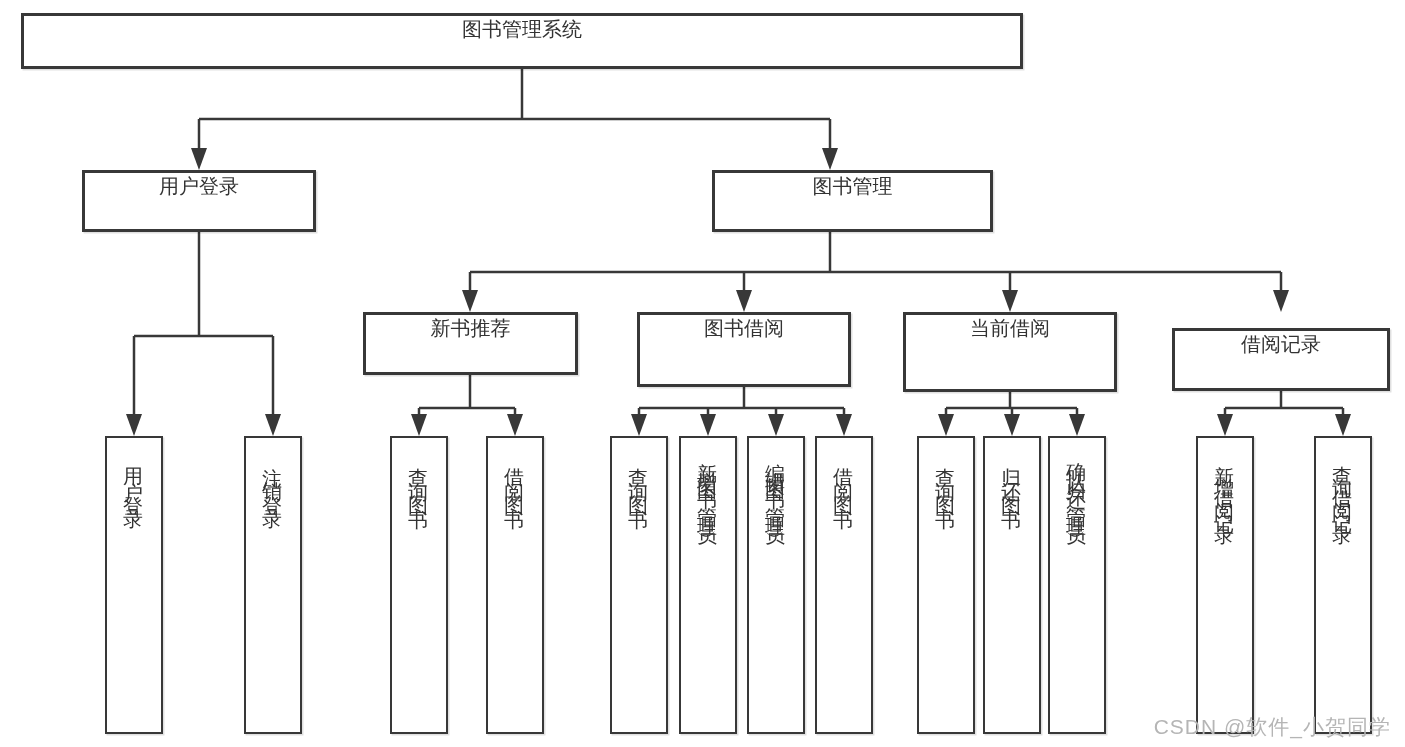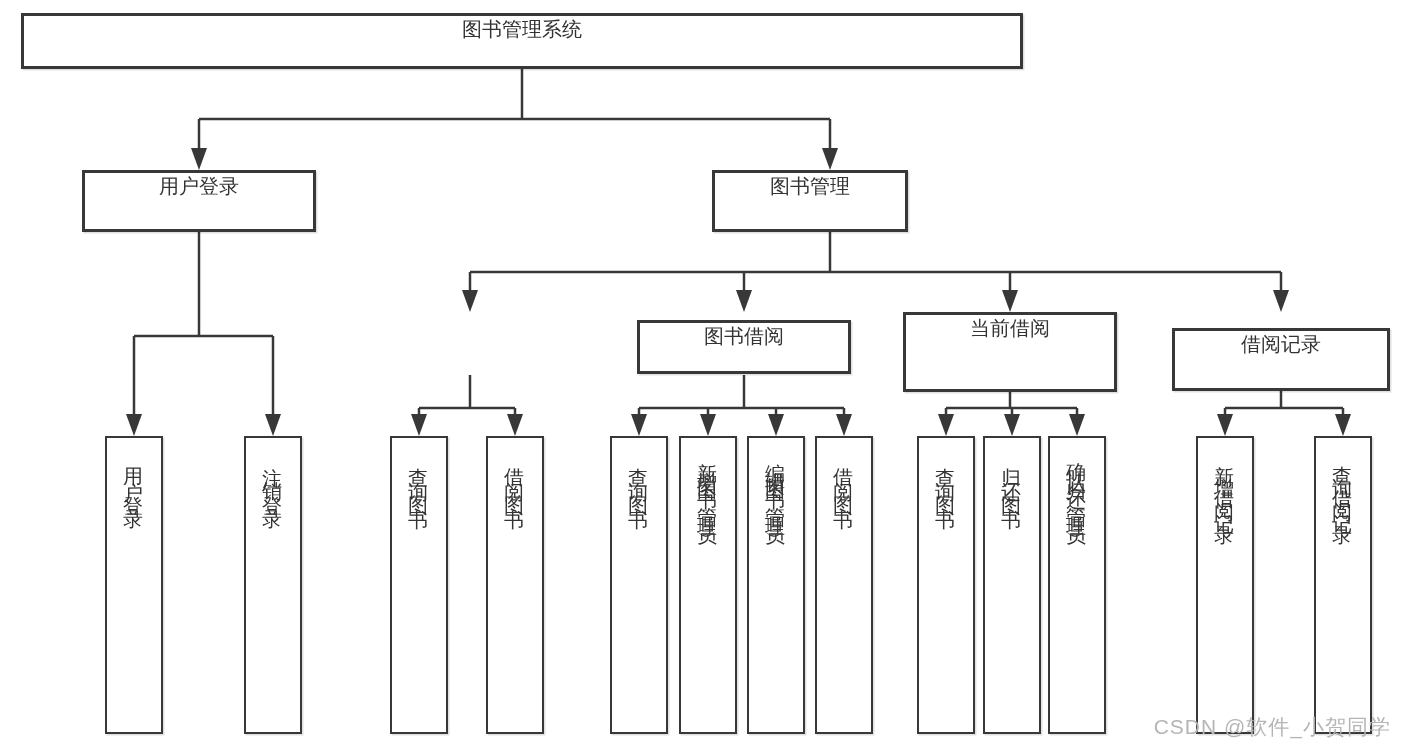--- a/index.html
+++ b/index.html
@@ -134,25 +134,28 @@
     <use href="#arr" transform="translate(1343,436)"></use>
   </svg>
 
   <div class="box" style="left:21px;top:13px;width:1002px;height:56px">
     <span>图书管理系统</span>
   </div>
 
   <div class="box" style="left:82px;top:170px;width:234px;height:62px">
     <span>用户登录</span>
   </div>
-  <div class="box" style="left:712px;top:170px;width:196px;height:62px">
+  <div class="box" style="left:712px;top:170px;width:281px;height:62px">
     <span>图书管理</span>
   </div>
 
-  <div class="box" style="left:637px;top:320px;width:214px;height:54px">
+  <div class="box" style="left:363px;top:312px;width:215px;height:63px">
+    <span>新书推荐</span>
+  </div>
+  <div class="box" style="left:637px;top:312px;width:214px;height:75px">
     <span>图书借阅</span>
   </div>
   <div class="box" style="left:903px;top:312px;width:214px;height:80px">
     <span>当前借阅</span>
   </div>
   <div class="box" style="left:1172px;top:328px;width:218px;height:63px">
     <span>借阅记录</span>
   </div>
 
   <div class="box leaf" style="left:105px;top:436px">

